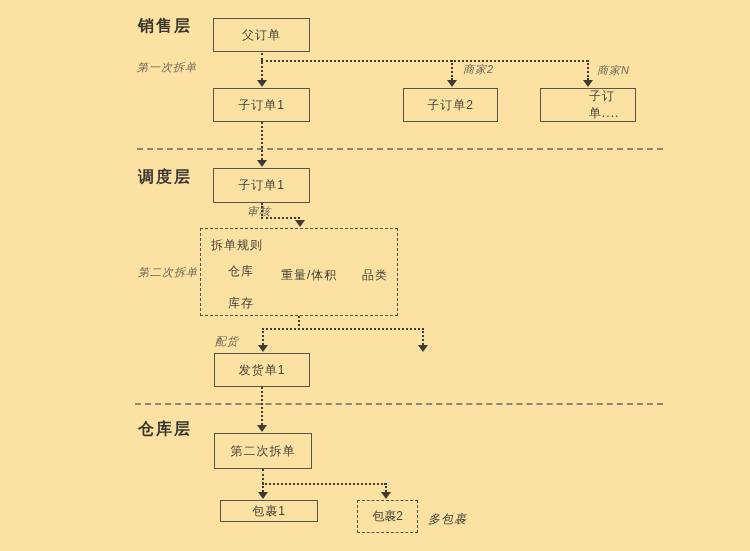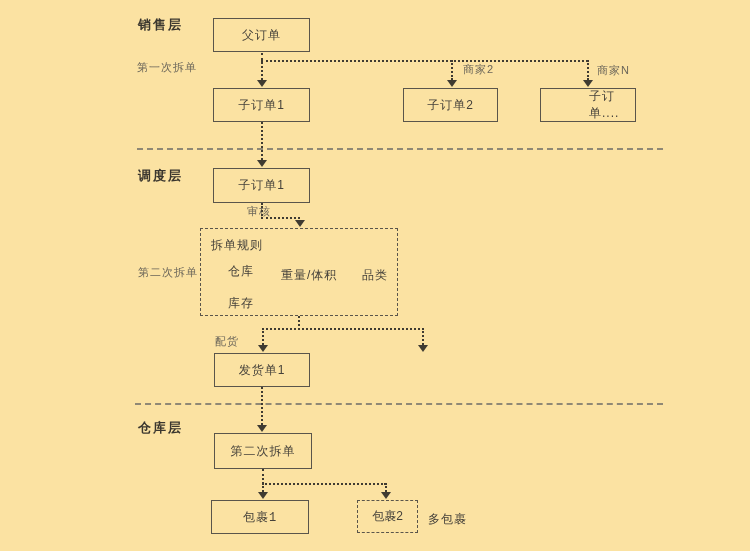--- a/index.html
+++ b/index.html
@@ -32,27 +32,27 @@
     background:transparent;
   }
   .dashed-box{
     position:absolute;
     border:1px dashed var(--box-border);
     box-sizing:border-box;
     font-size:12px;color:var(--text);
   }
   .layer-label{
     position:absolute;
-    font-size:13px;font-weight:bold;color:var(--label);
+    font-size:16px;font-weight:bold;color:var(--label);
     letter-spacing:2px;white-space:nowrap;
   }
   .note{
     position:absolute;
     font-size:11px;color:var(--note);
-    letter-spacing:1px;white-space:nowrap;
+    letter-spacing:1px;white-space:nowrap;font-style:italic;
   }
   .rule-item{
     position:absolute;
     font-size:12px;color:var(--text);
     letter-spacing:1px;white-space:nowrap;
   }
   .sep{
     position:absolute;height:0;
     border-top:2px dashed var(--sep);
   }
@@ -142,19 +142,19 @@
   <div class="layer-label" style="left:138px;top:419px;">仓库层</div>
 
   <div class="solid-box" style="left:214px;top:433px;width:98px;height:36px;">第二次拆单</div>
 
   <div class="vline" style="left:262px;top:469px;height:23px;"></div>
   <div class="hline" style="left:262px;top:483px;width:124px;"></div>
   <div class="vline" style="left:385px;top:483px;height:9px;"></div>
   <div class="arrow-down" style="left:258px;top:492px;"></div>
   <div class="arrow-down" style="left:381px;top:492px;"></div>
 
-  <div class="solid-box" style="left:211px;top:500px;width:98px;height:34px;font-family:Liberation Mono, monospace;">包裹1</div>
+  <div class="solid-box" style="left:220px;top:500px;width:98px;height:22px;">包裹1</div>
 
   <div class="dashed-box" style="left:357px;top:500px;width:61px;height:33px;display:flex;align-items:center;justify-content:center;">包裹2</div>
 
   <div class="note" style="left:428px;top:511px;font-size:12px;color:var(--text);">多包裹</div>
 
 </div>
 
 </body></html>

